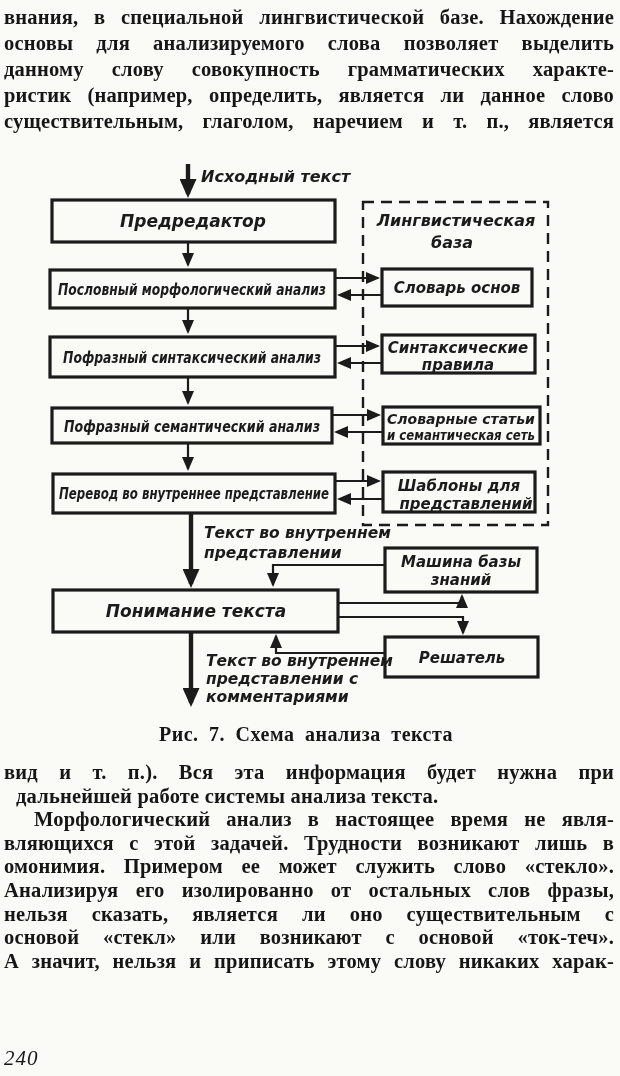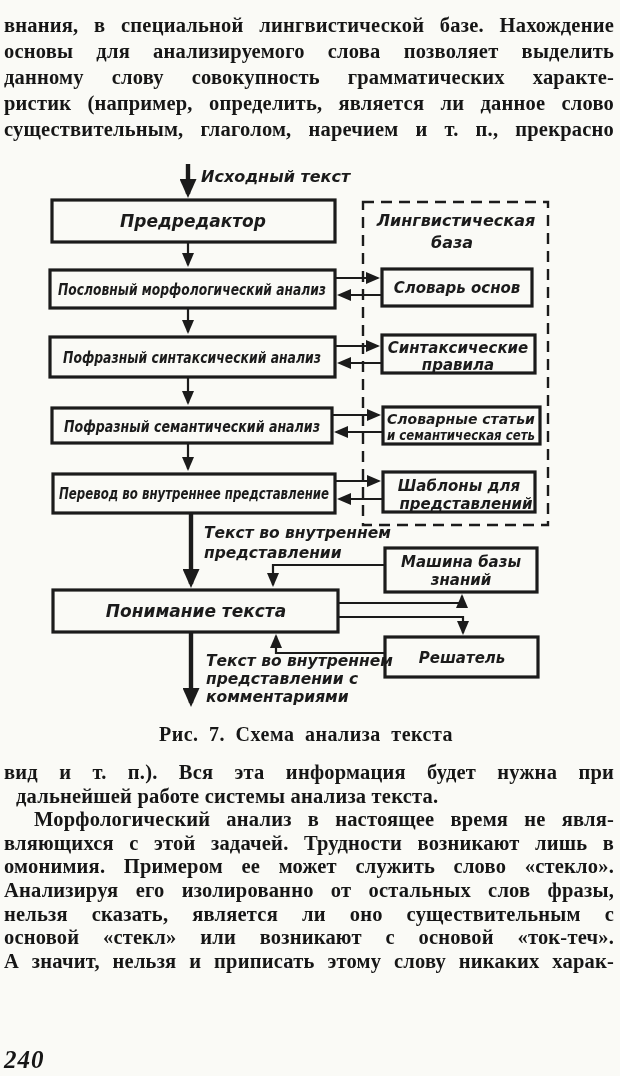--- a/index.html
+++ b/index.html
@@ -43,35 +43,35 @@
   .lbl2{font-size:15px;}
   .anno{font-size:15.5px;}
   .caption{
     position:absolute;left:0;top:723px;width:612px;
     text-align:center;
     font-size:20px;font-weight:bold;
     word-spacing:5px;letter-spacing:.5px;
   }
   .pagenum{
     position:absolute;left:4px;top:1046px;
-    font-size:25px;font-style:italic;font-weight:bold;
+    font-size:21px;font-style:italic;font-weight:normal;
     letter-spacing:1px;
   }
 </style>
 </head>
 <body>
 
 <div class="page">
 
-  <div class="textblock" style="top:12px;">
+  <div class="textblock" style="top:4px;">
     <div class="tl">внания, в специальной лингвистической базе. Нахождение</div>
     <div class="tl">основы для анализируемого слова позволяет выделить</div>
     <div class="tl">данному слову совокупность грамматических характе-</div>
     <div class="tl">ристик (например, определить, является ли данное слово</div>
-    <div class="tl">существительным, глаголом, наречием и т. п., прекрасно</div>
+    <div class="tl">существительным, глаголом, наречием и т. п., является</div>
   </div>
 
   <svg width="620" height="558" viewBox="0 0 620 558">
     <defs>
       <marker id="ah" markerUnits="userSpaceOnUse" markerWidth="14" markerHeight="12" refX="12" refY="6" orient="auto">
         <path class="mk" d="M0,0 L14,6 L0,12 Z"></path>
       </marker>
       <marker id="ahb" markerUnits="userSpaceOnUse" markerWidth="19" markerHeight="17" refX="15" refY="8.5" orient="auto">
         <path class="mk" d="M0,0 L19,8.5 L0,17 Z"></path>
       </marker>

